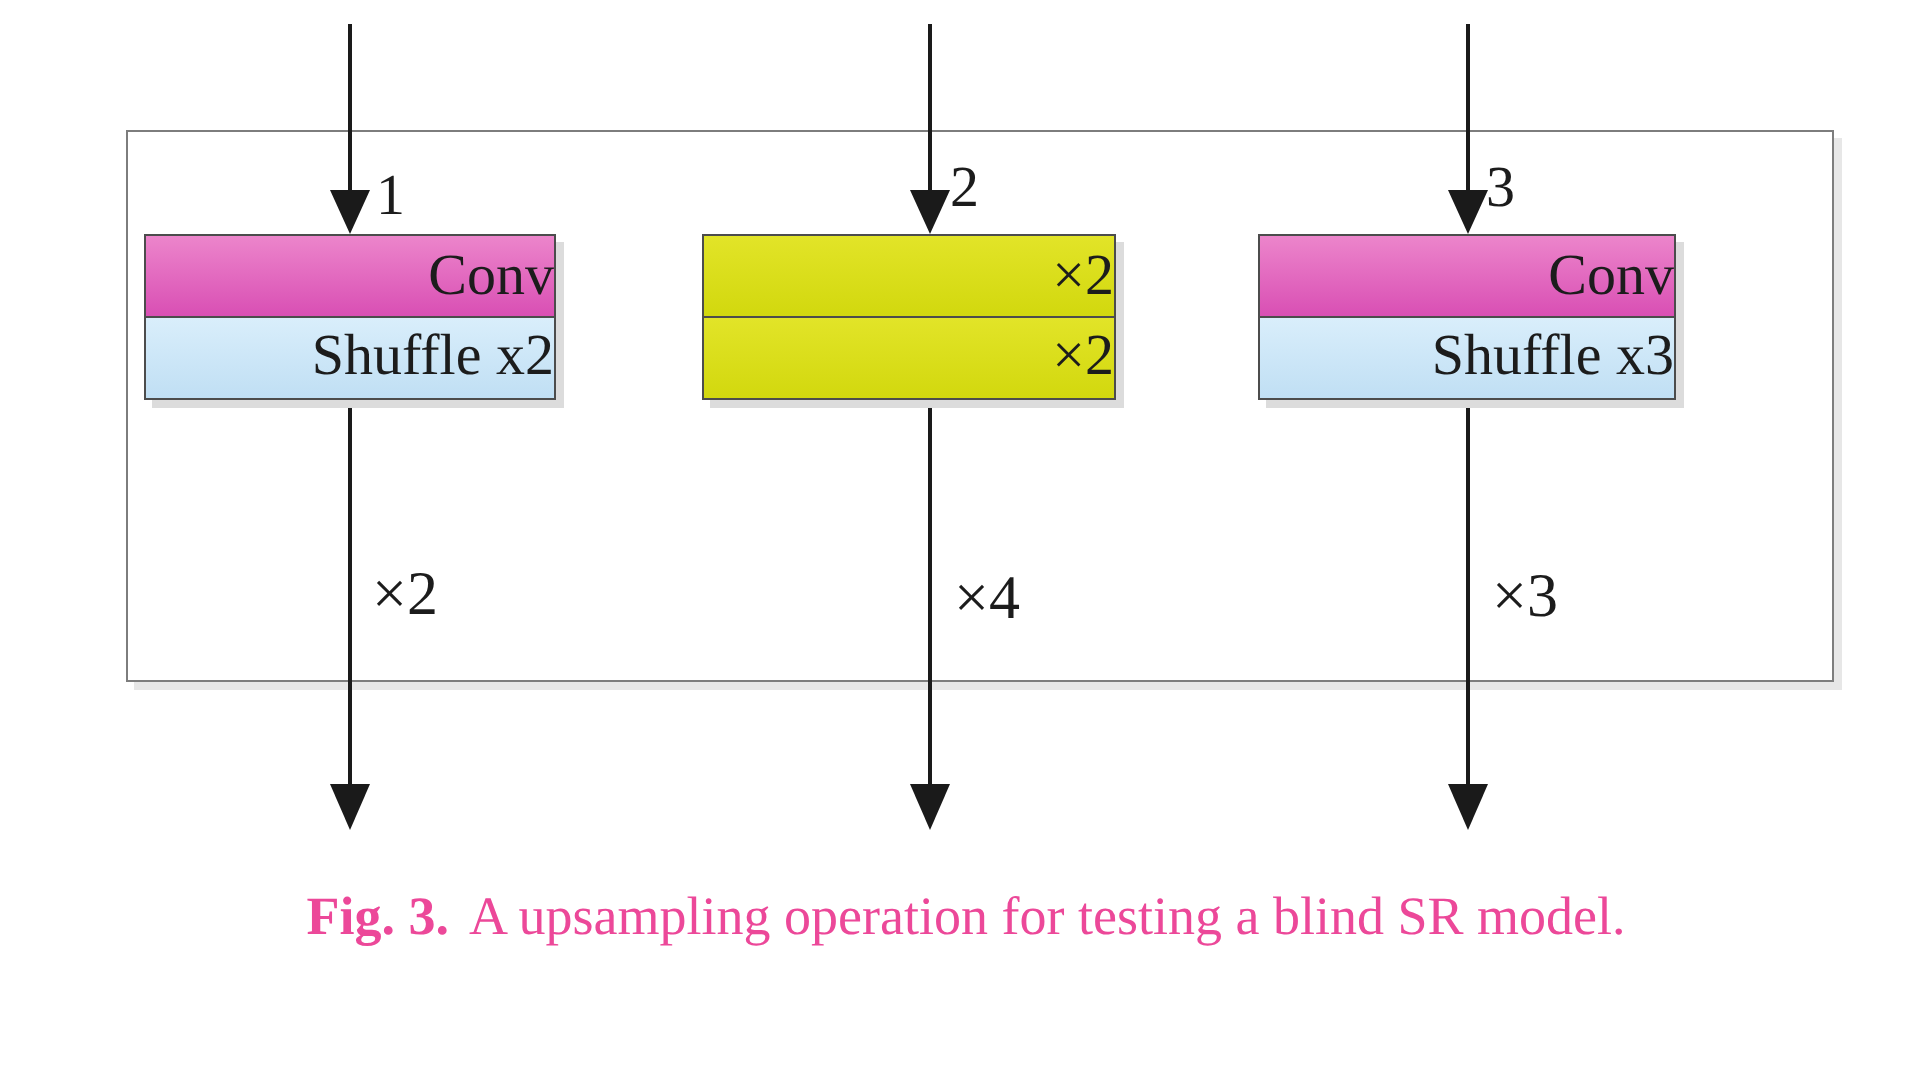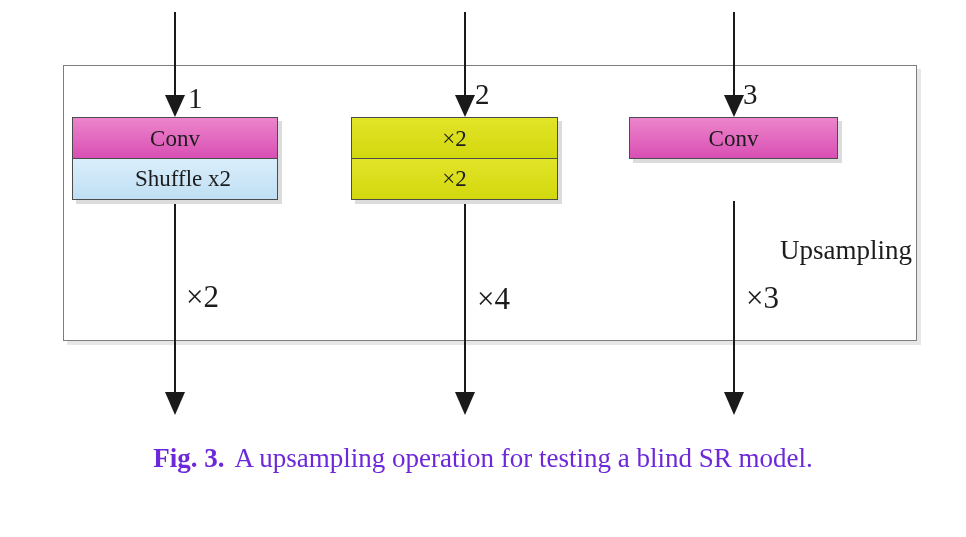--- a/index.html
+++ b/index.html
@@ -42,22 +42,22 @@
     box-shadow: 4px 4px 0 0 #dcdcdc;
   }
   .b1 { left: 72px;  width: 206px; }
   .b2 { left: 351px; width: 207px; }
   .b3 { left: 629px; width: 209px; }
   .cell {
     height: 40px;
     border: 1.5px solid var(--c-cell_border, #4c4c4c);
     display: flex;
     align-items: center;
-    justify-content: center;
-    font-size: 23px;
+    justify-content: flex-end;
+    font-size: 29px;
     line-height: 1;
   }
   .cell + .cell { margin-top: -1.5px; }
   .pink   { background: linear-gradient(180deg, var(--c-pink_top, #ec85cb), var(--c-pink_bottom, #d94fb4)); }
   .blue   { background: linear-gradient(180deg, var(--c-blue_top, #d9eefb), var(--c-blue_bottom, #c0dff4)); padding-left: 16px; }
   .yellow { background: linear-gradient(180deg, var(--c-yellow_top, #e2e428), var(--c-yellow_bottom, #d2d80e)); }
   .lbl {
     position: absolute;
     white-space: nowrap;
     line-height: 1;
@@ -80,21 +80,21 @@
     line-height: 32px;
   }
   .caption {
     position: absolute;
     left: 0;
     top: 441px;
     width: 966px;
     text-align: center;
     font-size: 27px;
     line-height: 34px;
-    color: #6d28d9;
+    color: #ec4899;
   }
   .caption-label {
     font-weight: bold;
     margin-right: 10px;
   }
 </style>
 </head>
 <body>
 
 <div class="canvas">
@@ -143,31 +143,33 @@
     </div>
     <div class="cell yellow">
       <span>×2</span>
     </div>
   </div>
 
   <div class="branch b3">
     <div class="cell pink">
       <span>Conv</span>
     </div>
+    <div class="cell blue">
+      <span>Shuffle x3</span>
+    </div>
   </div>
 
   <div class="lbl input-lbl in1">1</div>
   <div class="lbl input-lbl in2">2</div>
   <div class="lbl input-lbl in3">3</div>
 
   <div class="lbl output-lbl out1">×2</div>
   <div class="lbl output-lbl out2">×4</div>
   <div class="lbl output-lbl out3">×3</div>
 
   <div class="region-label">
-    <div>Upsampling</div>
   </div>
 
   <div class="caption">
     <span class="caption-label">Fig. 3.</span><span class="caption-text">A upsampling operation for testing a blind SR model.</span>
   </div>
 
 </div>
 
 </body></html>

